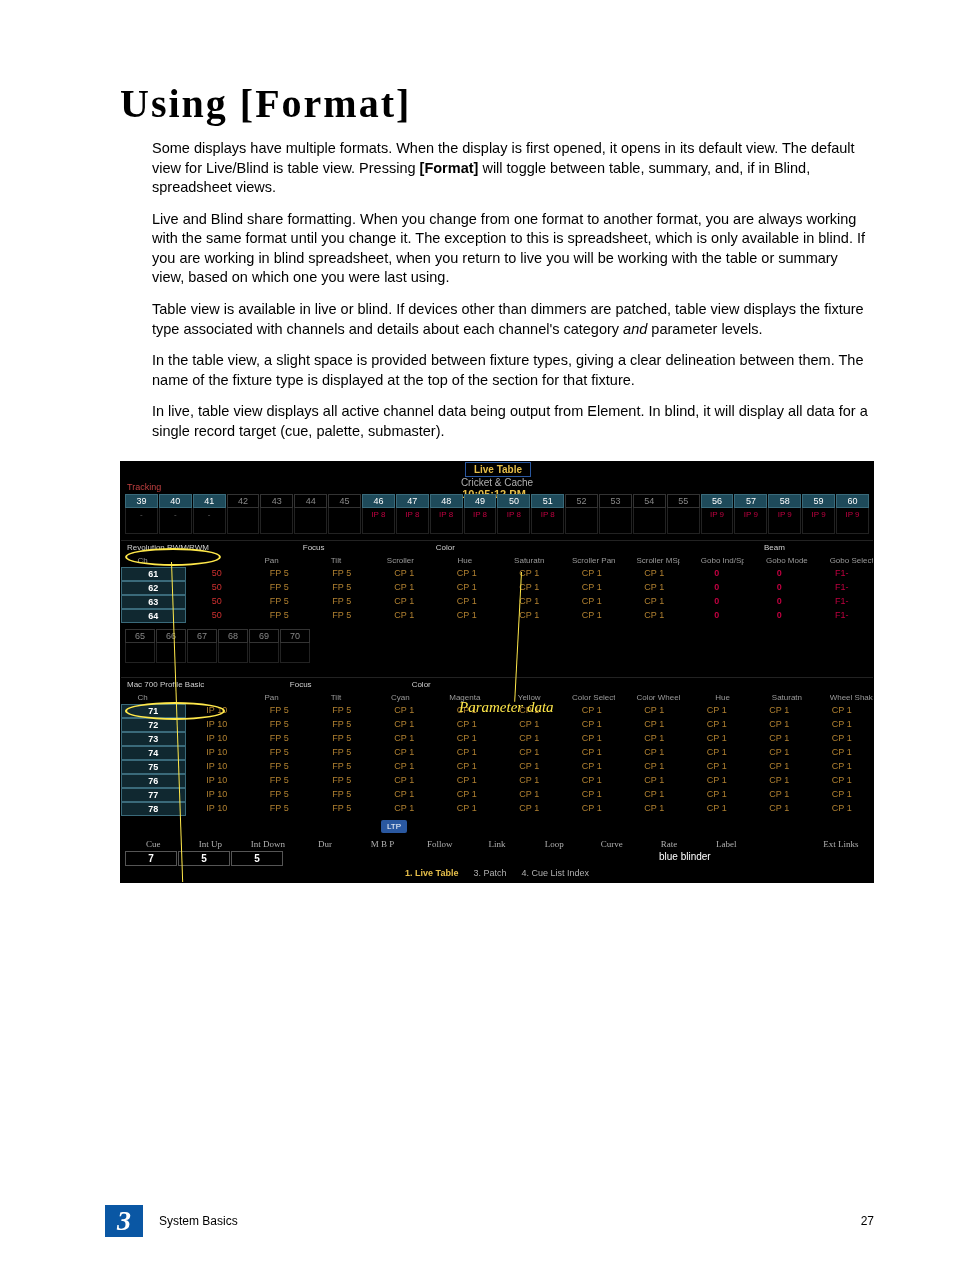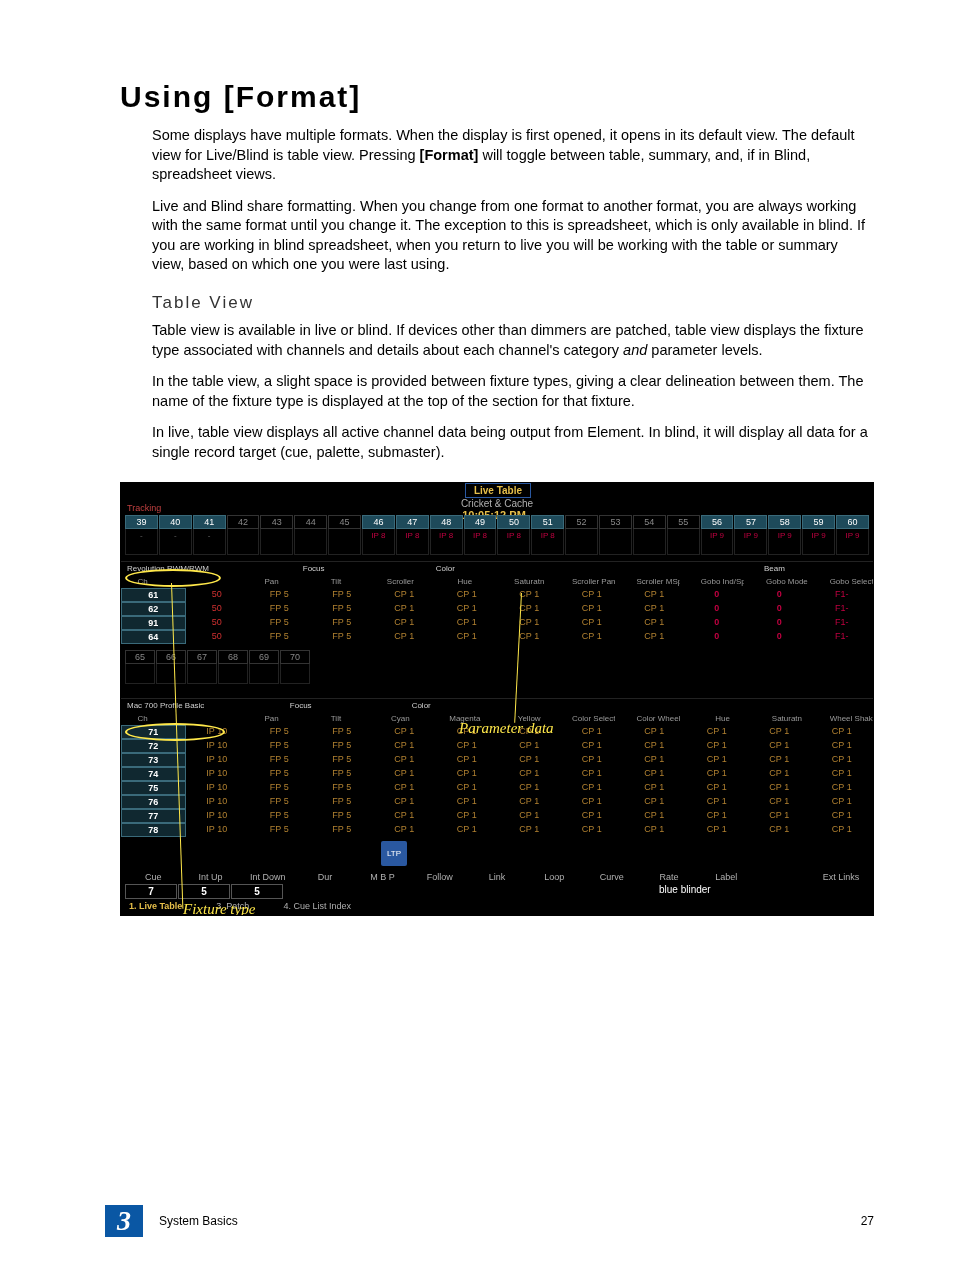--- a/index.html
+++ b/index.html
@@ -10,22 +10,22 @@
     color: #000;
     width: 954px;
   }
   .page {
     padding: 80px 80px 60px 120px;
     position: relative;
     min-height: 1272px;
     box-sizing: border-box;
   }
   h1 {
-    font-size: 30px;
-    font-family: Liberation Sans, sans-serif;
+    font-size: 40px;
+    font-family: Liberation Serif, serif;
     font-stretch: condensed;
     font-weight: bold;
     margin: 0 0 12px 0;
     letter-spacing: 2px;
     color: #000;
   }
   h2 {
     font-size: 17px;
     font-family: "Arial Narrow", Arial, sans-serif;
     font-stretch: condensed;
@@ -195,33 +195,35 @@
   .cmd-line {
     margin: 6px 4px 2px 4px;
     border: 1px solid #2a58a0;
     background: #000;
     color: #e6bf4a;
     font-size: 10px;
     padding: 2px 6px;
   }
   .footer-tabs {
     display: flex;
-    gap: 34px;
+    gap: 15px;
     padding: 2px 8px 4px 8px;
     font-size: 9px;
     color: #b0b0b0;
+    justify-content: center;
   }
   .footer-tabs .active { color: #e6bf4a; font-weight: bold; }
   .cue-bar {
     display: flex;
     font-size: 9px;
     color: #b0b0b0;
     padding: 0 4px;
     gap: 1px;
     margin-top: 4px;
+    font-family: Liberation Serif, serif;
   }
   .cue-head {
     flex: 1;
     text-align: center;
     padding: 2px 0;
     overflow: hidden;
     white-space: nowrap;
   }
   .cue-val-row {
     display: flex;
@@ -242,21 +244,21 @@
   .label-box {
     text-align: left;
     color: #fff;
     padding-left: 4px;
   }
   .ltp-badge {
     display: inline-block;
     background: #2a58a0;
     color: #fff;
     font-size: 8px;
-    padding: 8px 6px;
+    padding: 2px 6px;
     border-radius: 2px;
     margin: 4px 0 0 260px;
   }
   .page-footer {
     position: absolute;
     bottom: 35px;
     left: 0;
     right: 80px;
     display: flex;
     align-items: center;
@@ -287,21 +289,20 @@
 
 <div class="page">
   <h1>Using [Format]</h1>
 
   <p>
     <span>Some displays have multiple formats. When the display is first opened, it opens in its default view. The default view for Live/Blind is table view. Pressing </span><b>[Format]</b><span> will toggle between table, summary, and, if in Blind, spreadsheet views.</span>
   </p>
 
   <p>Live and Blind share formatting. When you change from one format to another format, you are always working with the same format until you change it. The exception to this is spreadsheet, which is only available in blind. If you are working in blind spreadsheet, when you return to live you will be working with the table or summary view, based on which one you were last using.</p>
 
-  <h2>Table View</h2>
 
   <p>
     <span>Table view is available in live or blind. If devices other than dimmers are patched, table view displays the fixture type associated with channels and details about each channel's category </span><span class="italic">and</span><span> parameter levels.</span>
   </p>
 
   <p>In the table view, a slight space is provided between fixture types, giving a clear delineation between them. The name of the fixture type is displayed at the top of the section for that fixture.</p>
   <p>In live, table view displays all active channel data being output from Element. In blind, it will display all data for a single record target (cue, palette, submaster).</p>
 
   <div class="figure">
     <div class="fig-top">
@@ -454,21 +455,21 @@
           <div class="data-cell"><span class="cp1">CP 1</span></div>
           <div class="data-cell"><span class="cp1">CP 1</span></div>
           <div class="data-cell"><span class="cp1">CP 1</span></div>
           <div class="data-cell"><span class="cp1">CP 1</span></div>
           <div class="data-cell"><span class="cp1">CP 1</span></div>
           <div class="data-cell"><span class="zero">0</span></div>
           <div class="data-cell"><span class="zero">0</span></div>
           <div class="data-cell"><span class="f1">F1-</span></div>
         </div>
         <div class="data-row">
-          <div class="data-cell ch-cell">91</div>
+          <div class="data-cell ch-cell">63</div>
           <div class="data-cell"><span class="r50">50</span></div>
           <div class="data-cell"><span class="fp5">FP 5</span></div>
           <div class="data-cell"><span class="fp5">FP 5</span></div>
           <div class="data-cell"><span class="cp1">CP 1</span></div>
           <div class="data-cell"><span class="cp1">CP 1</span></div>
           <div class="data-cell"><span class="cp1">CP 1</span></div>
           <div class="data-cell"><span class="cp1">CP 1</span></div>
           <div class="data-cell"><span class="cp1">CP 1</span></div>
           <div class="data-cell"><span class="zero">0</span></div>
           <div class="data-cell"><span class="zero">0</span></div>

